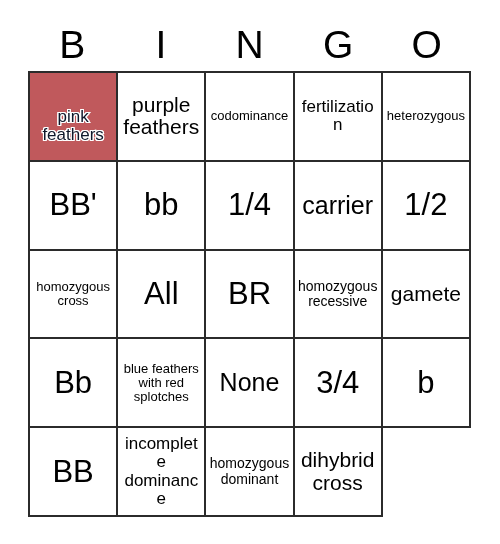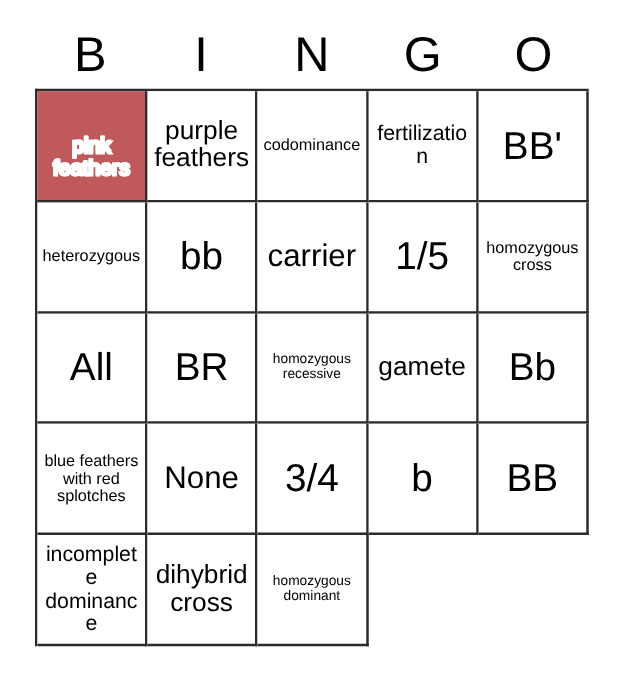--- a/index.html
+++ b/index.html
@@ -80,28 +80,28 @@
     hyphens: none;
     font-family: "Liberation Sans", sans-serif;
   }
 
   
   .fs-xl  { font-size: 31px; }
   .fs-lg  { font-size: 25px; }
   .fs-md  { font-size: 21px; }
   .fs-sm  { font-size: 17px; }
   .fs-xs  { font-size: 13px; }
-  .fs-xxs { font-size: 11px; }
+  .fs-xxs { font-size: 14px; }
 
   
   .cell.marked {
     background: #c0595c;
   }
   .cell.marked .cell-text {
-    color: #ffffff;
+    color: #0f172a;
     -webkit-text-stroke: 2.2px #ffffff;
     paint-order: stroke fill;
     text-shadow:
        1px  0   0 #ffffff,
       -1px  0   0 #ffffff,
        0    1px 0 #ffffff,
        0   -1px 0 #ffffff,
        1px  1px 0 #ffffff,
       -1px  1px 0 #ffffff,
        1px -1px 0 #ffffff,
@@ -129,33 +129,36 @@
       <div class="cell">
         <span class="cell-text fs-md">purple feathers</span>
       </div>
       <div class="cell">
         <span class="cell-text fs-xs">codominance</span>
       </div>
       <div class="cell">
         <span class="cell-text fs-sm">fertilization</span>
       </div>
       <div class="cell">
+        <span class="cell-text fs-xs">heterozygous</span>
+      </div>
+      <div class="cell">
         <span class="cell-text fs-xl">BB'</span>
       </div>
       <div class="cell">
-        <span class="cell-text fs-xs">heterozygous</span>
-      </div>
-      <div class="cell">
         <span class="cell-text fs-xl">bb</span>
       </div>
       <div class="cell">
+        <span class="cell-text fs-xl">1/4</span>
+      </div>
+      <div class="cell">
         <span class="cell-text fs-lg">carrier</span>
       </div>
       <div class="cell">
-        <span class="cell-text fs-xl">1/5</span>
+        <span class="cell-text fs-xl">1/2</span>
       </div>
       <div class="cell">
         <span class="cell-text fs-xs">homozygous cross</span>
       </div>
       <div class="cell">
         <span class="cell-text fs-xl">All</span>
       </div>
       <div class="cell">
         <span class="cell-text fs-xl">BR</span>
       </div>
@@ -180,20 +183,20 @@
       <div class="cell">
         <span class="cell-text fs-xl">b</span>
       </div>
       <div class="cell">
         <span class="cell-text fs-xl">BB</span>
       </div>
       <div class="cell">
         <span class="cell-text fs-sm">incomplete dominance</span>
       </div>
       <div class="cell">
+        <span class="cell-text fs-xxs">homozygous dominant</span>
+      </div>
+      <div class="cell">
         <span class="cell-text fs-md">dihybrid cross</span>
       </div>
-      <div class="cell">
-        <span class="cell-text fs-xxs">homozygous dominant</span>
-      </div>
     </div>
 
 </div>
 
 </body></html>

